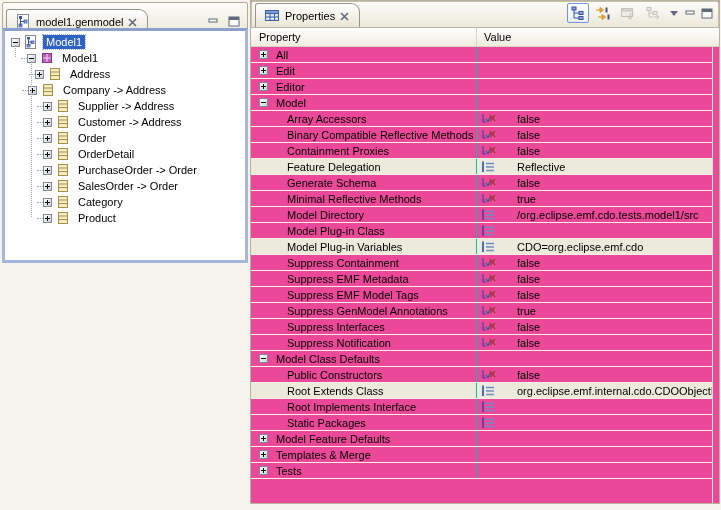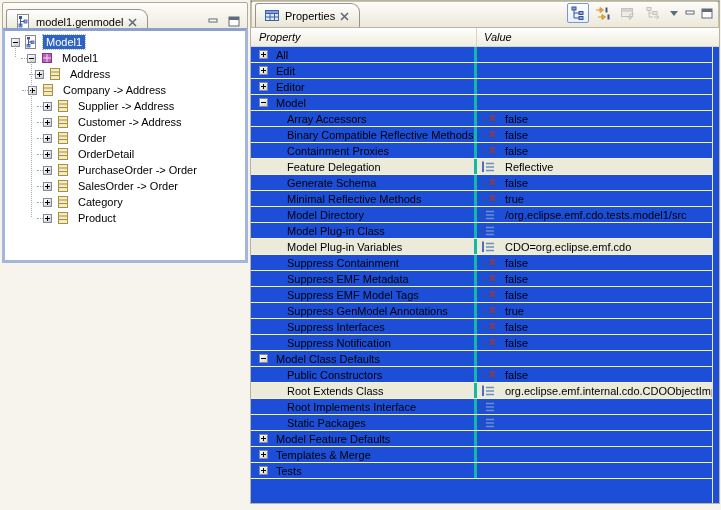--- a/index.html
+++ b/index.html
@@ -34,41 +34,41 @@
   .ebox { width:9px; height:9px; flex:none; border:1px solid #7f8b9c;
           background:linear-gradient(135deg,#ffffff,#cfcfcf); position:relative; }
   .ebox::before { content:""; position:absolute; left:1px; right:1px; top:3px; height:1px; background:#000; }
   .ebox.plus::after { content:""; position:absolute; top:1px; bottom:1px; left:3px; width:1px; background:#000; }
   .stub { width:6px; height:0; border-top:1px dotted #a9a9a9; flex:none; }
   .guide { position:absolute; width:0; border-left:1px dotted #a9a9a9; }
   .ticon { flex:none; margin-left:3px; display:flex; }
 
   
   #props-panel { position:absolute; left:250px; top:0; width:470px; height:504px;
-                 background:#1d4ed8; border:1px solid #b9b49f; }
+                 background:#ec4899; border:1px solid #b9b49f; }
   #props-panel .tabbar { height:27px; }
   .toolbar { margin-left:auto; display:flex; align-items:center; gap:3px; padding:0 5px 4px 0; }
   .tbtn { width:22px; height:20px; display:flex; align-items:center; justify-content:center; border-radius:2px; }
   .tbtn.pressed { border:1px solid #7596d8; background:linear-gradient(#ffffff,#e8eefc); }
   .menu-tri { width:0; height:0; border-left:4px solid transparent; border-right:4px solid transparent;
               border-top:5px solid #5d6b80; margin:0 3px; }
 
   #cols-header { position:absolute; left:0; right:0; top:27px; height:19px; display:flex;
                  background:linear-gradient(#ffffff,#efecdf); border-bottom:1px solid #d9d5c2; }
-  .hcell { display:flex; align-items:center;font-style:italic; }
+  .hcell { display:flex; align-items:center; }
   .hcell.prop { width:226px; padding-left:8px; border-right:1px solid #d9d5c2; }
   .hcell.val  { flex:1; padding-left:7px; }
 
   #prop-rows { position:absolute; left:0; top:46px; right:6px; bottom:0;
                border-right:1px solid #e9e6d6; overflow:hidden; }
   .prow { display:flex; height:16px; border-bottom:1px solid #f3f1e6; align-items:stretch; }
   .prow.hl { background:#eceadb; }
-  .pcell.prop { width:226px; flex:none; border-right:3px solid #14b8a6; overflow:hidden;
+  .pcell.prop { width:226px; flex:none; border-right:1px solid #14b8a6; overflow:hidden;
                 display:flex; align-items:center; white-space:nowrap; }
-  .pcell.val { flex:1; overflow:hidden; display:flex; align-items:center; gap:8px;
+  .pcell.val { flex:1; overflow:hidden; display:flex; align-items:center; gap:20px;
                padding-left:4px; white-space:nowrap; }
   .prow .ebox { margin-left:8px; }
   .plabel.cat { margin-left:8px; }
   .plabel.child { margin-left:36px; }
   .vicon { flex:none; display:flex; }
 </style>
 </head>
 <body>
 
 <div id="editor-panel">

